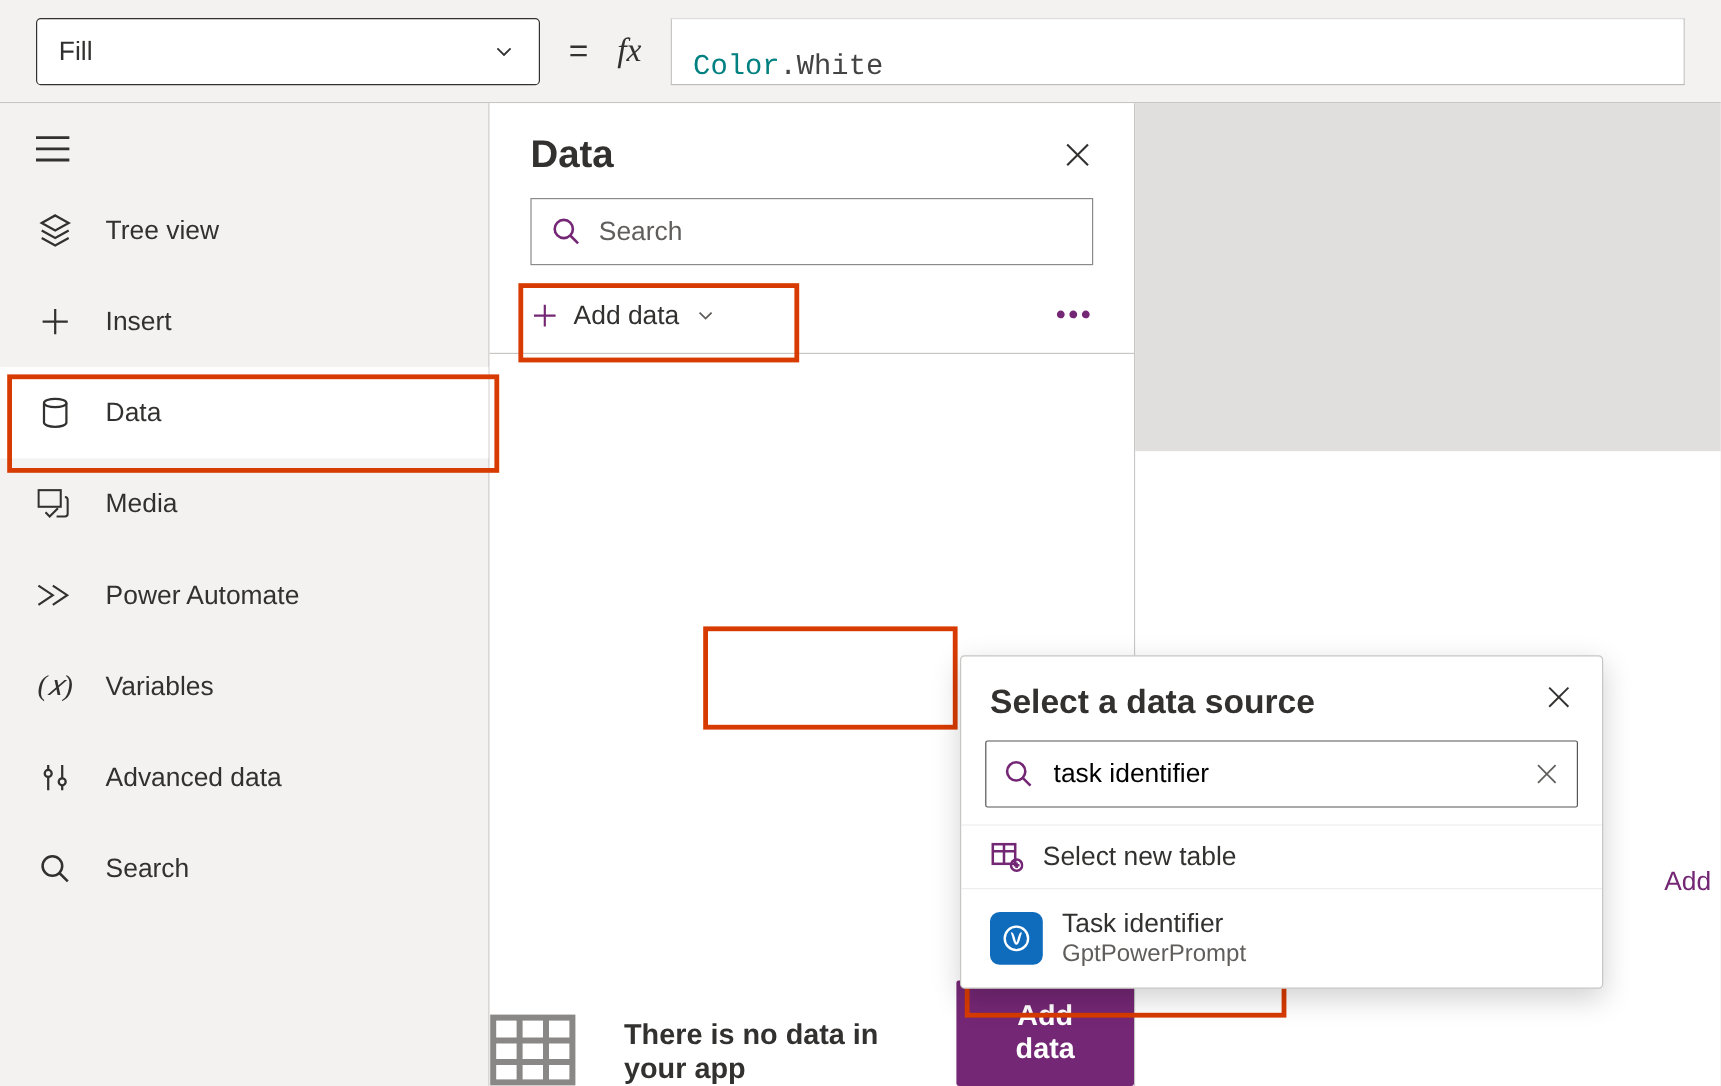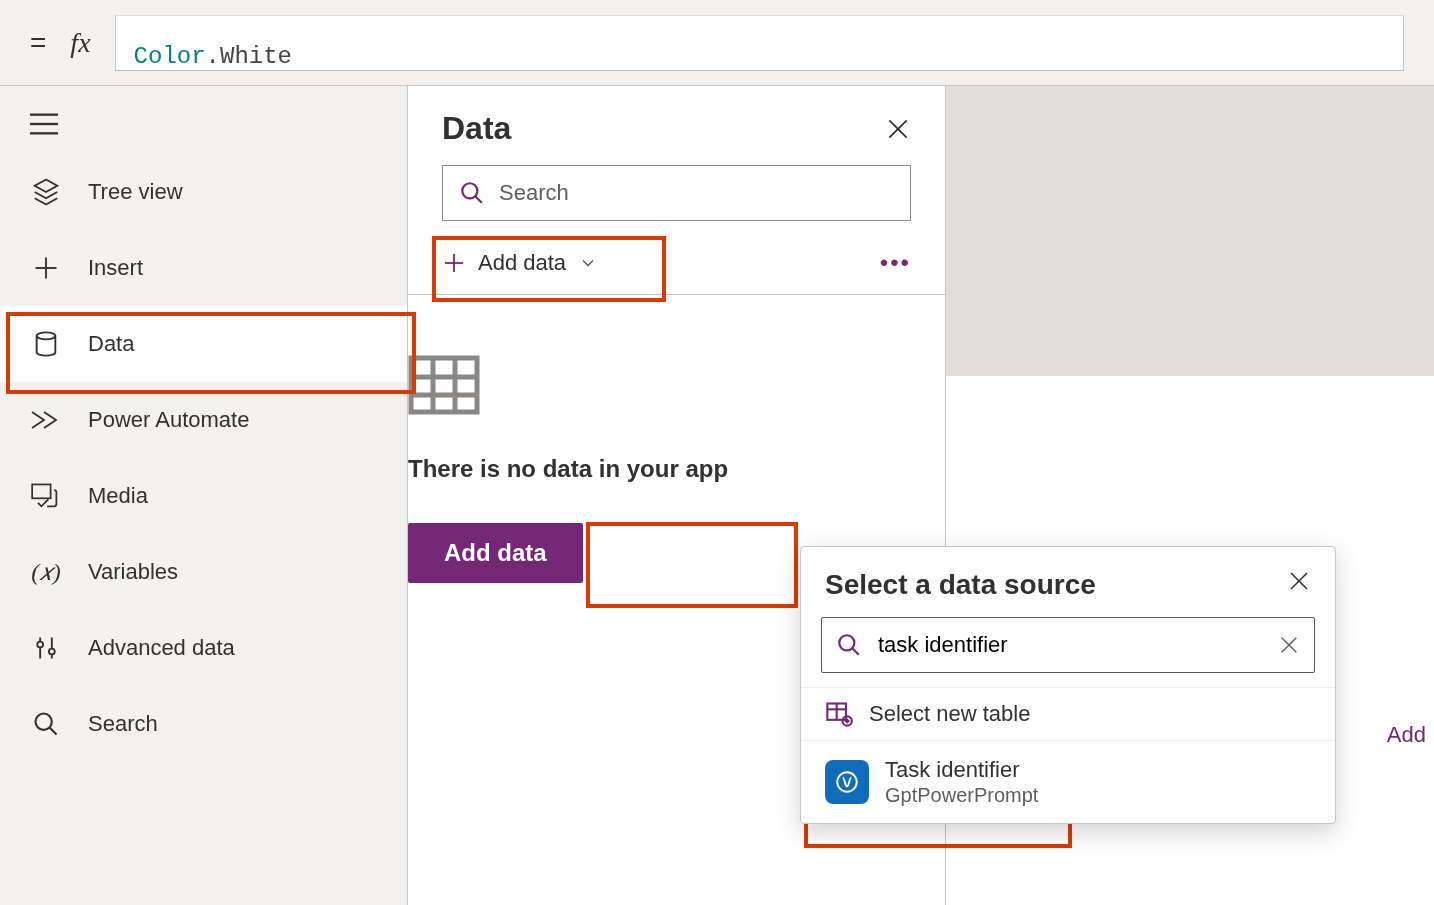--- a/index.html
+++ b/index.html
@@ -131,21 +131,21 @@
   }
   .add-data-btn-ghost {
     display:flex; align-items:center; gap:12px;
     font-size: 22px;
     color: var(--text);
   }
   .ellipsis { color: var(--purple); font-size: 24px; letter-spacing: 2px; }
 
   .empty-state {
     flex:1;
-    display:flex; flex-direction:column; align-items:flex-start;
+    display:flex; flex-direction:row; align-items:flex-end;
     padding-top: 60px;
     gap: 40px;
   }
   .empty-icon { width:72px; height:60px; }
   .empty-text { font-size: 24px; font-weight:600; color: var(--text); }
   .add-data-primary {
     background: var(--purple);
     color: #fff;
     font-size: 24px;
     font-weight:600;
@@ -214,20 +214,28 @@
   }
   .result-text { display:flex; flex-direction:column; line-height:1.2; }
   .result-text .sub { color: var(--text-muted); font-size:20px; }
 
   svg { display:block; }
 </style>
 </head>
 <body>
 
 <div class="formula-bar">
+  <div class="property-selector">
+    <span>Fill</span>
+    <span>
+      <svg width="22" height="22" viewBox="0 0 24 24" stroke="#323130" stroke-width="1.6" fill="none">
+          <path d="M6 9l6 6 6-6"></path>
+        </svg>
+    </span>
+  </div>
   <span class="equals">=</span>
   <span class="fx">fx</span>
   <div class="formula-input">
     <span class="tok-obj">Color</span>
       <span class="tok-dot">.</span>
       <span class="tok-val">White</span>
   </div>
 </div>
 
 <div class="workspace">
@@ -267,37 +275,37 @@
         <svg width="28" height="28" viewBox="0 0 24 24" fill="none" stroke="#323130" stroke-width="1.6">
             <ellipse cx="12" cy="5" rx="8" ry="3"></ellipse>
             <path d="M4 5v14c0 1.7 3.6 3 8 3s8-1.3 8-3V5"></path>
           </svg>
       </span>
       <span>Data</span>
     </div>
 
     <div class="rail-item">
       <span class="rail-icon">
-        <svg width="32" height="24" viewBox="0 0 32 24" fill="none" stroke="#323130" stroke-width="1.8">
-            <path d="M2 4l12 8L2 20"></path>
-            <path d="M14 4l12 8-12 8"></path>
-          </svg>
-      </span>
-      <span>Power Automate</span>
-    </div>
-
-    <div class="rail-item">
-      <span class="rail-icon">
         <svg width="30" height="26" viewBox="0 0 26 22" fill="none" stroke="#323130" stroke-width="1.5">
             <rect x="1" y="1" width="16" height="12"></rect>
             <path d="M6 17l3 3 6-6"></path>
             <path d="M20 6c0 0 2 0 2 2v10c0 2-2 2-2 2h-6"></path>
           </svg>
       </span>
       <span>Media</span>
+    </div>
+
+    <div class="rail-item">
+      <span class="rail-icon">
+        <svg width="32" height="24" viewBox="0 0 32 24" fill="none" stroke="#323130" stroke-width="1.8">
+            <path d="M2 4l12 8L2 20"></path>
+            <path d="M14 4l12 8-12 8"></path>
+          </svg>
+      </span>
+      <span>Power Automate</span>
     </div>
 
     <div class="rail-item">
       <span class="rail-icon" style="font-size:24px;font-style:italic;font-family:'Times New Roman',serif;">(𝑥)</span>
       <span>Variables</span>
     </div>
 
     <div class="rail-item">
       <span class="rail-icon">
         <svg width="28" height="28" viewBox="0 0 24 24" fill="none" stroke="#323130" stroke-width="1.6">

